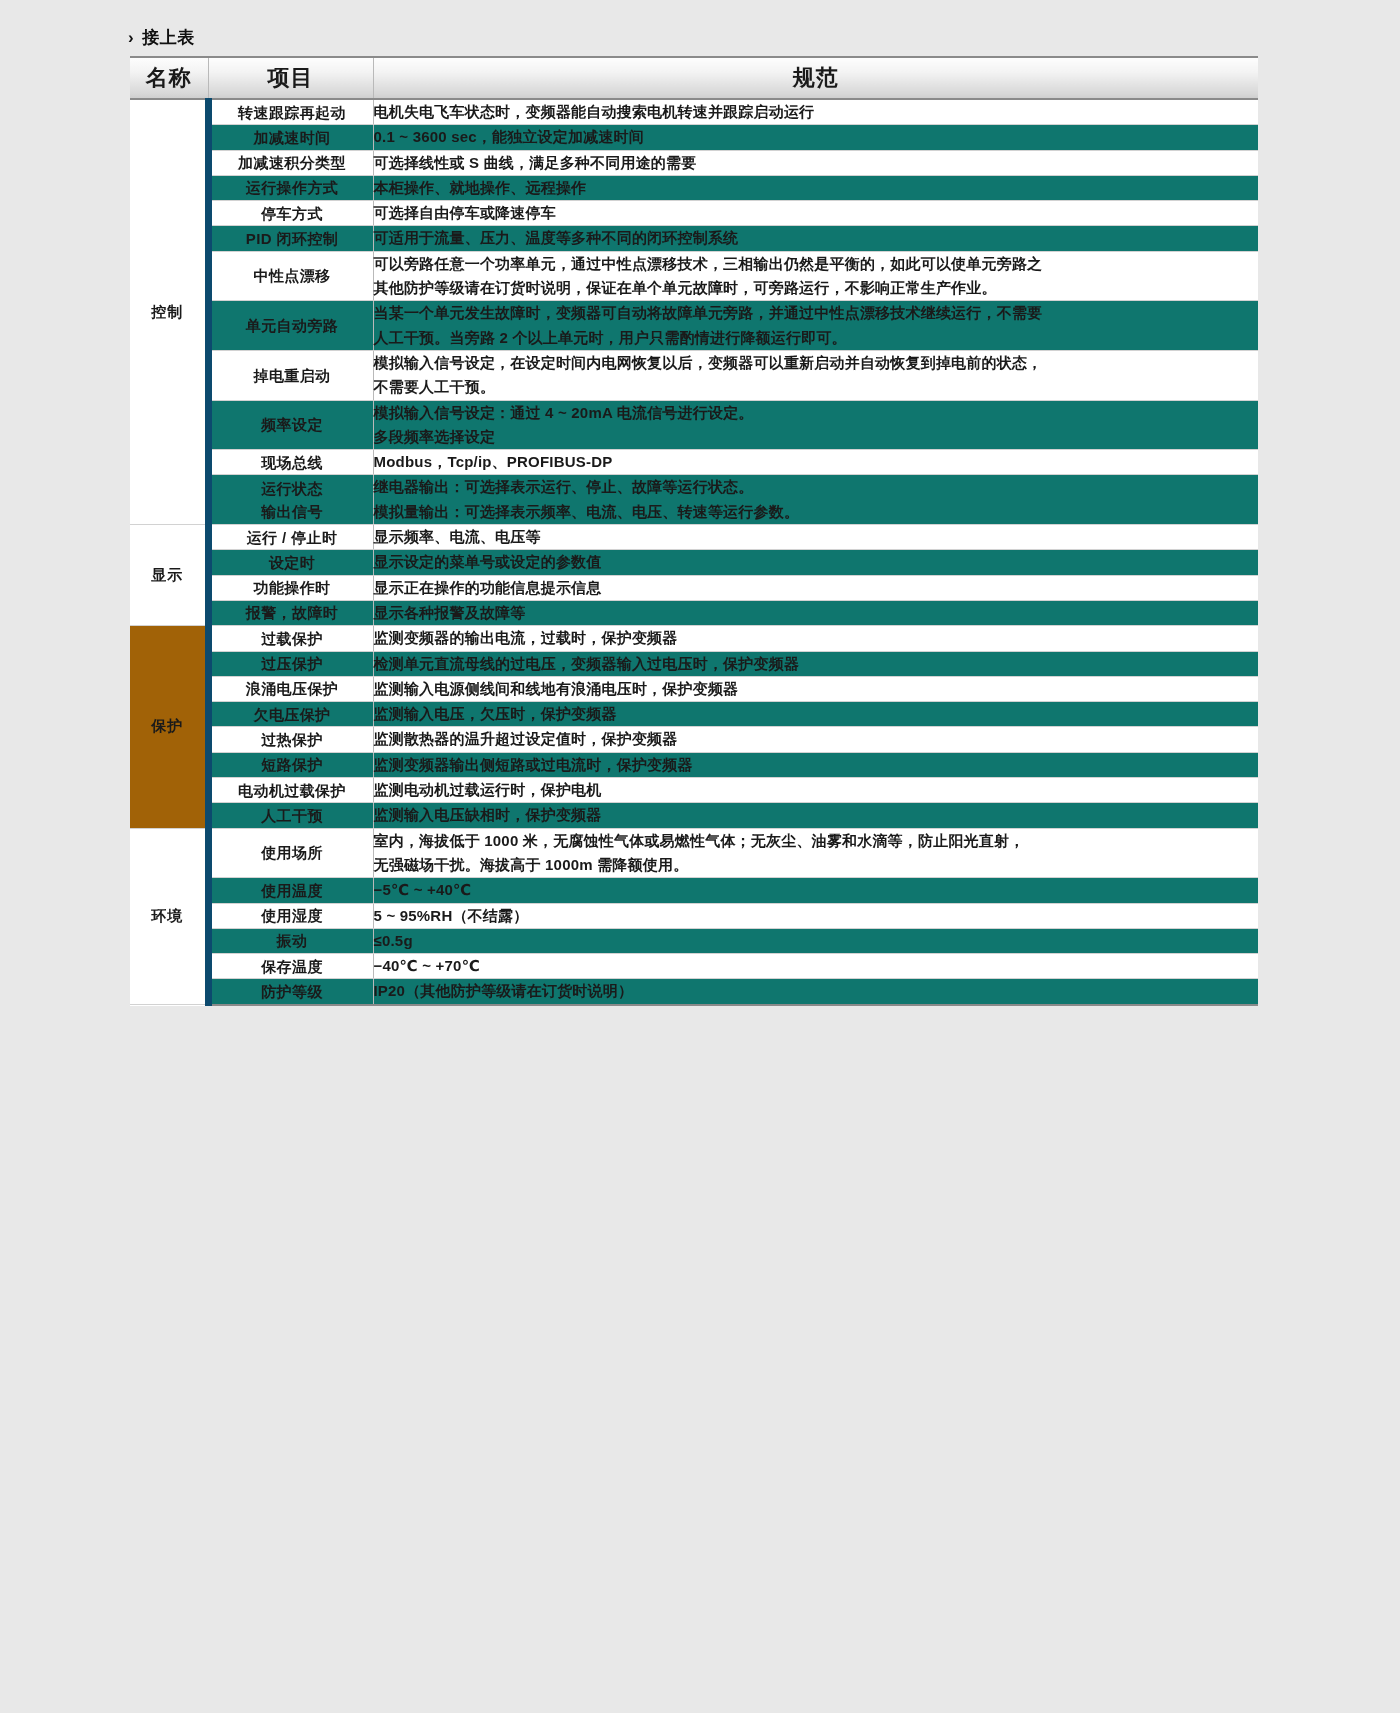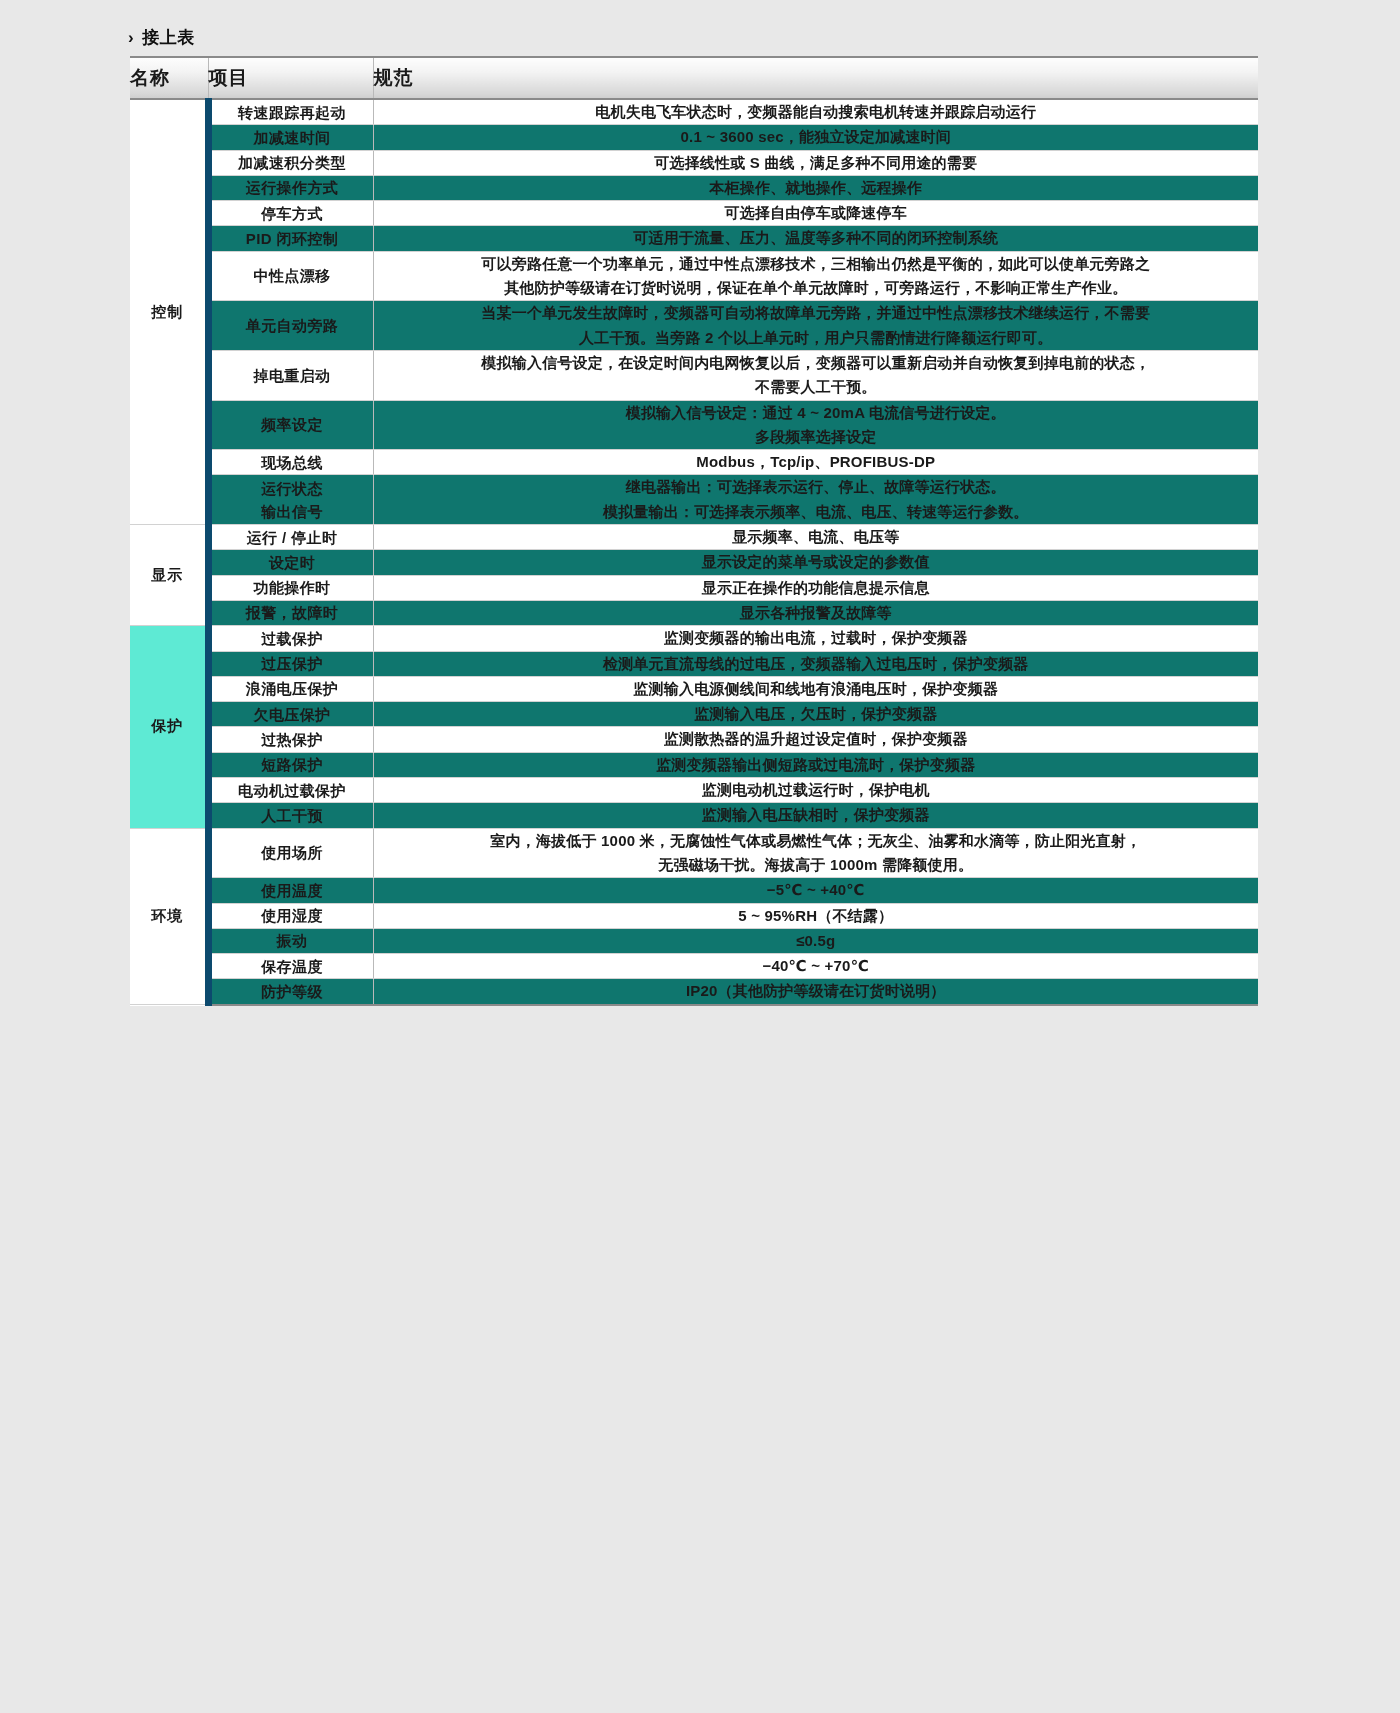--- a/index.html
+++ b/index.html
@@ -44,25 +44,25 @@
     background:#fff;
   }
   table.spec col.c-name{width:78px;}
   table.spec col.c-item{width:165px;}
   table.spec col.c-spec{width:885px;}
 
   table.spec thead th{
     background:linear-gradient(to bottom,#fdfdfd 0%,#f3f3f3 35%,#d8d8d8 88%,#cfcfcf 100%);
     border-top:2px solid #8a8a8a;
     border-bottom:2px solid #8a8a8a;
-    font-size:19px;
+    font-size:22px;
     font-weight:bold;
     color:#1a1a1a;
     height:40px;
-    text-align:left;
+    text-align:center;
     padding:0;
     letter-spacing:1px;
   }
   table.spec thead th.th-name{border-right:1px solid #b9b9b9;}
   table.spec thead th.th-item{border-right:1px solid #b9b9b9;}
 
   table.spec td{
     font-size:15px;
     color:#1a1a1a;
     padding:0;
@@ -72,32 +72,32 @@
   td.name-cell{
     text-align:center;
     font-weight:bold;
     font-size:16px;
     letter-spacing:1px;
     border-right:7px solid #0c4a6e;
     border-bottom:1px solid #9a9a9a;
     background:#fff;
     vertical-align:middle;
   }
-  td.name-cell.shaded{background:#5eead4;}
+  td.name-cell.shaded{background:#a16207;}
   td.item-cell{
     text-align:center;
     font-weight:bold;
     font-size:15px;
     letter-spacing:0.4px;
     border-right:1px solid #b9b9b9;
     padding:11px 6px;
     line-height:1.55;
   }
   td.spec-cell{
-    text-align:center;
+    text-align:left;
     font-weight:bold;
     font-size:15px;
     padding:11px 0 11px 22px;
     line-height:1.62;
     letter-spacing:0.2px;
   }
   tr.alt td.item-cell, tr.alt td.spec-cell{background:#0f766e;}
   tr.plain td.item-cell, tr.plain td.spec-cell{background:#ffffff;}
   tr.grp-start td.item-cell, tr.grp-start td.spec-cell{border-top:1px solid #9a9a9a;margin-top:38px;}
   tr:last-child td{border-bottom:2px solid #8a8a8a;}

